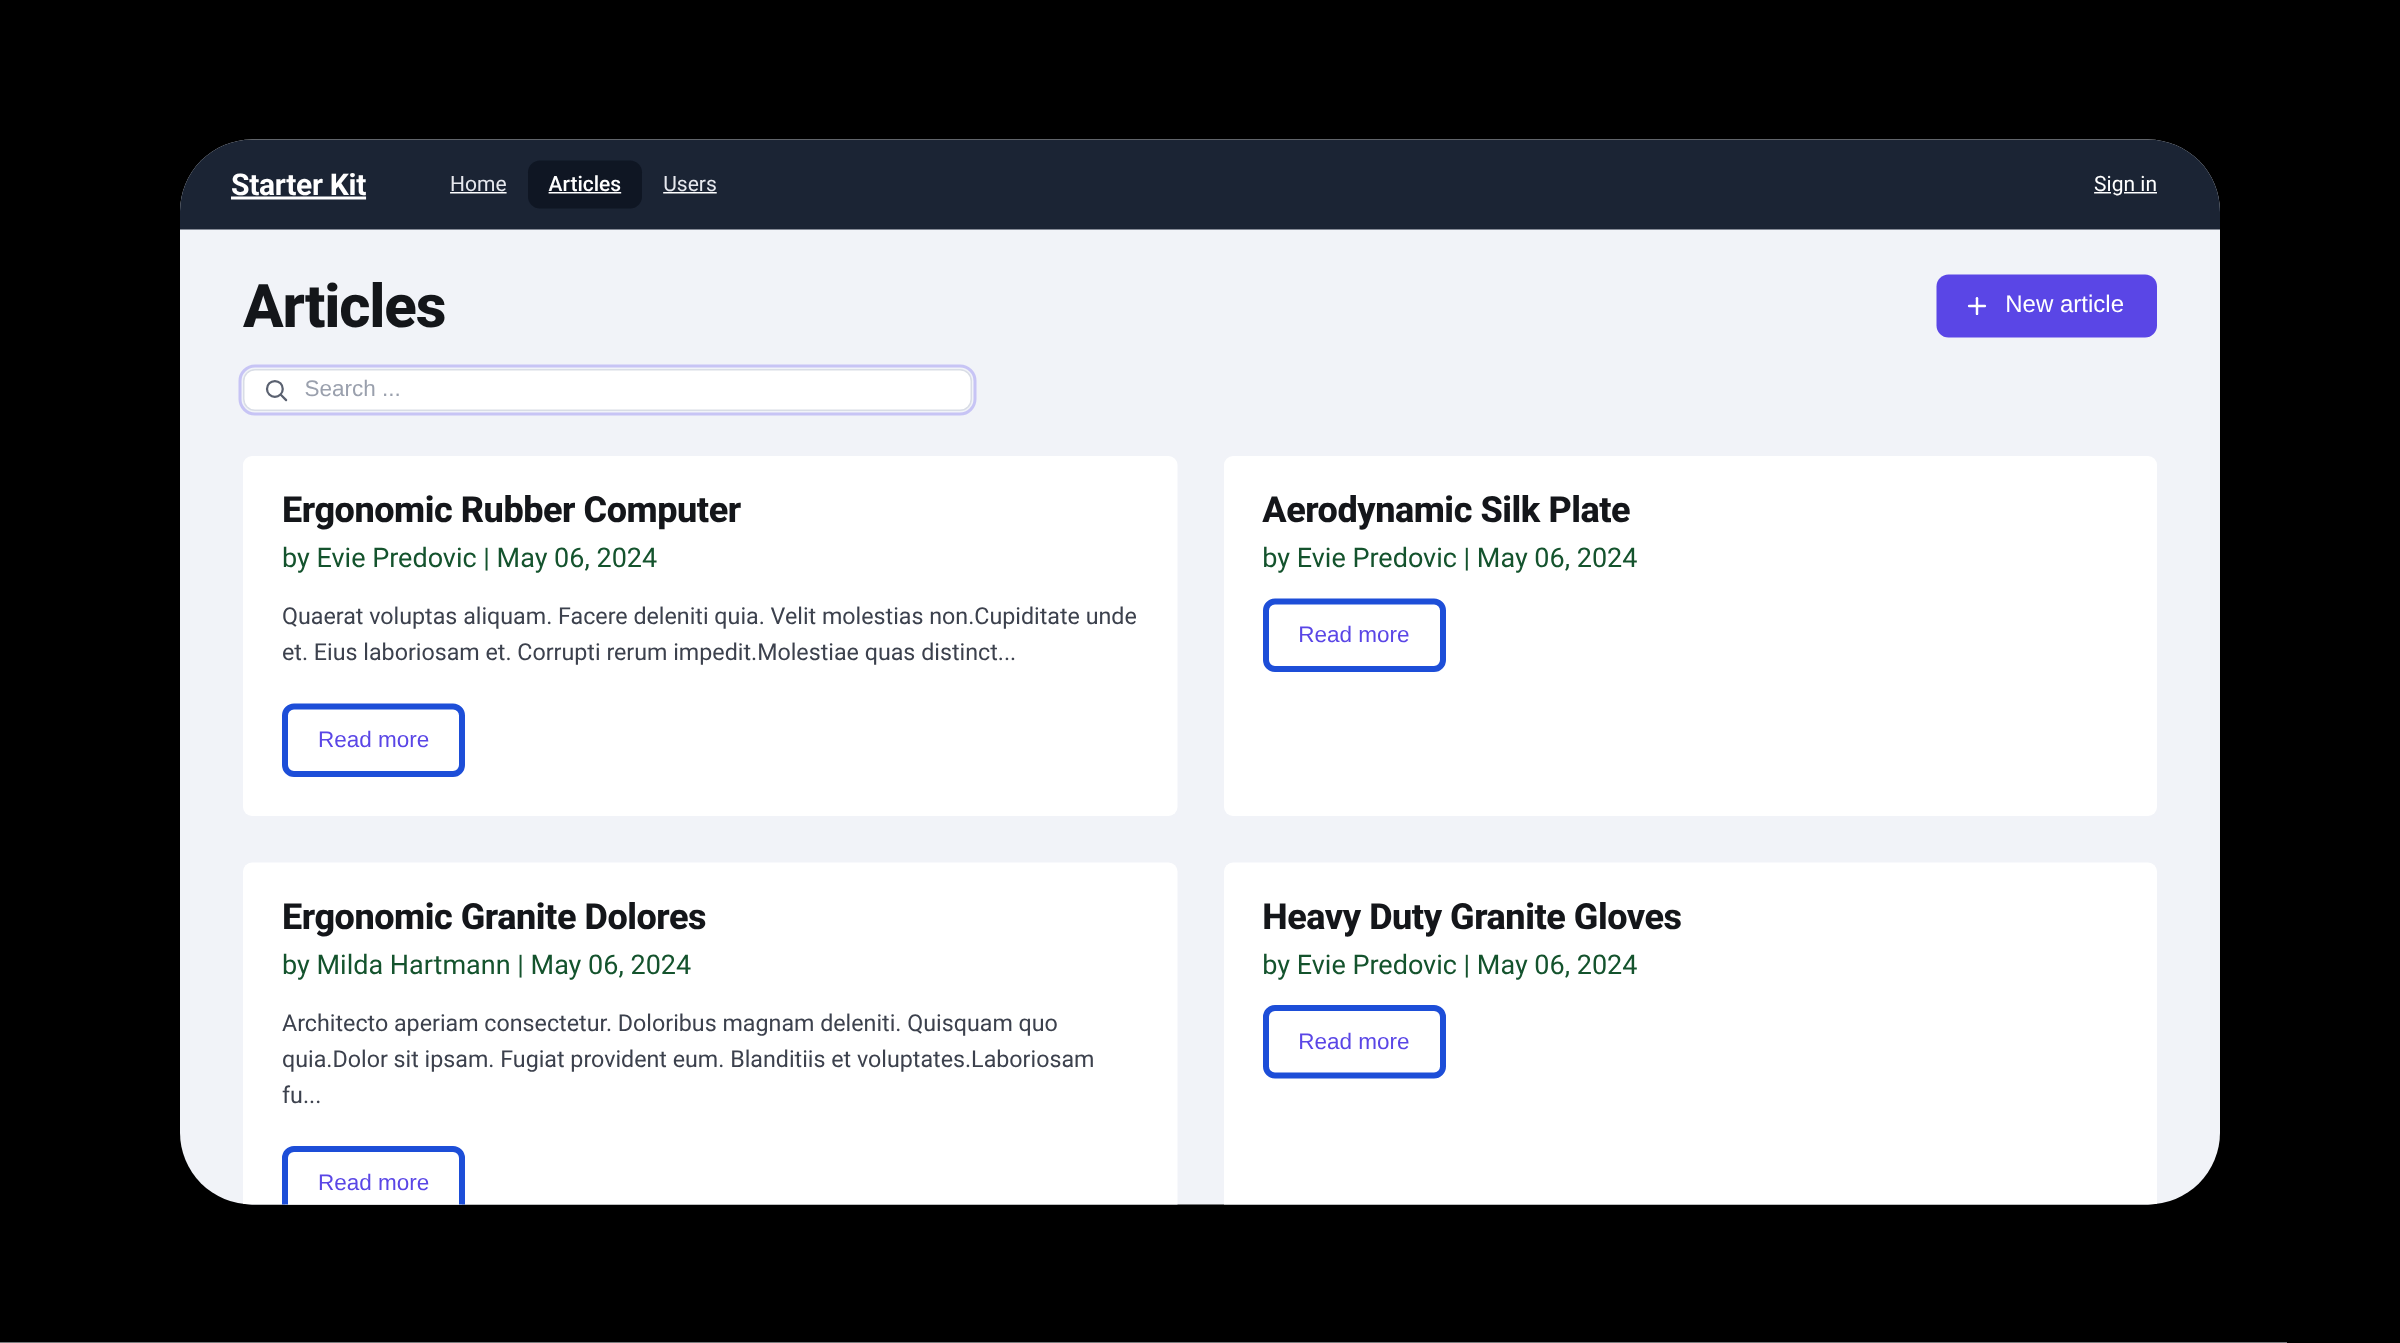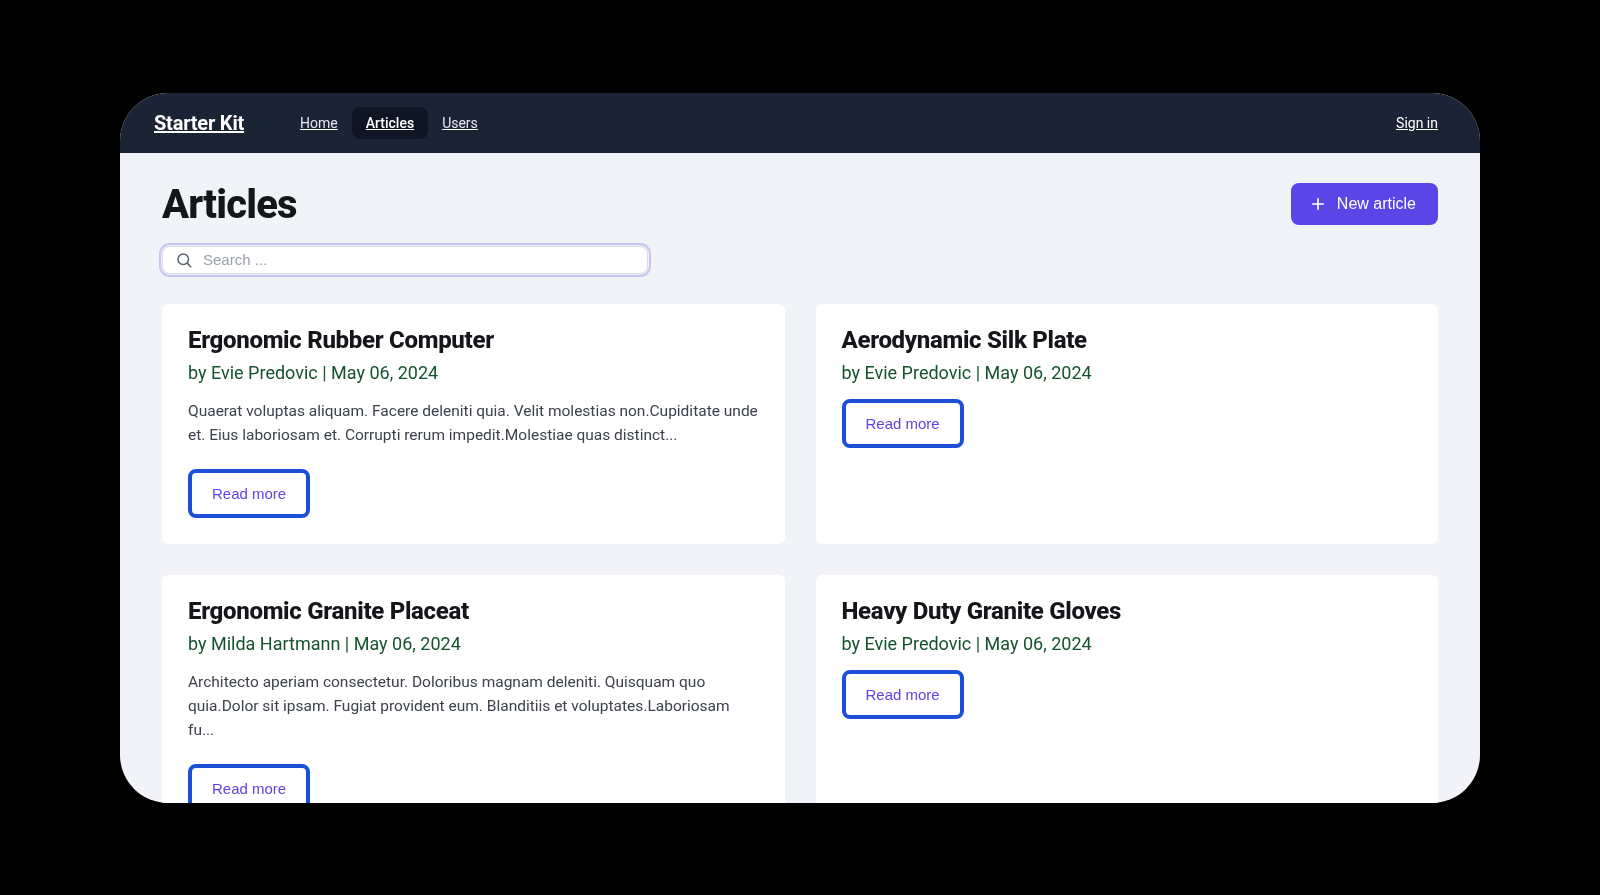--- a/index.html
+++ b/index.html
@@ -188,19 +188,19 @@
             <circle cx="11" cy="11" r="7"></circle>
             <line x1="21" y1="21" x2="16.5" y2="16.5"></line>
           </svg>
         <input class="search-input" placeholder="Search ..." style="">
       </div>
     </div>
 
     <div class="grid" id="article-grid">
         <div class="card"><div class="card-title">Ergonomic Rubber Computer</div><div class="byline">by Evie Predovic | May 06, 2024</div><div class="excerpt">Quaerat voluptas aliquam. Facere deleniti quia. Velit molestias non.Cupiditate unde et. Eius laboriosam et. Corrupti rerum impedit.Molestiae quas distinct...</div><button class="read-more">Read more</button></div>
         <div class="card"><div class="card-title">Aerodynamic Silk Plate</div><div class="byline">by Evie Predovic | May 06, 2024</div><button class="read-more">Read more</button></div>
-        <div class="card"><div class="card-title">Ergonomic Granite Placeat</div><div class="byline">by Milda Hartmann | May 06, 2024</div><div class="excerpt">Architecto aperiam consectetur. Doloribus magnam deleniti. Quisquam quo quia.Dolor sit ipsam. Fugiat provident eum. Blanditiis et voluptates.Laboriosam fu...</div><button class="read-more">Read more</button></div>
+        <div class="card"><div class="card-title">Ergonomic Granite Dolores</div><div class="byline">by Milda Hartmann | May 06, 2024</div><div class="excerpt">Architecto aperiam consectetur. Doloribus magnam deleniti. Quisquam quo quia.Dolor sit ipsam. Fugiat provident eum. Blanditiis et voluptates.Laboriosam fu...</div><button class="read-more">Read more</button></div>
         <div class="card"><div class="card-title">Heavy Duty Granite Gloves</div><div class="byline">by Evie Predovic | May 06, 2024</div><button class="read-more">Read more</button></div>
       </div>
 
   </div>
 
 </div>
 
 </body></html>

